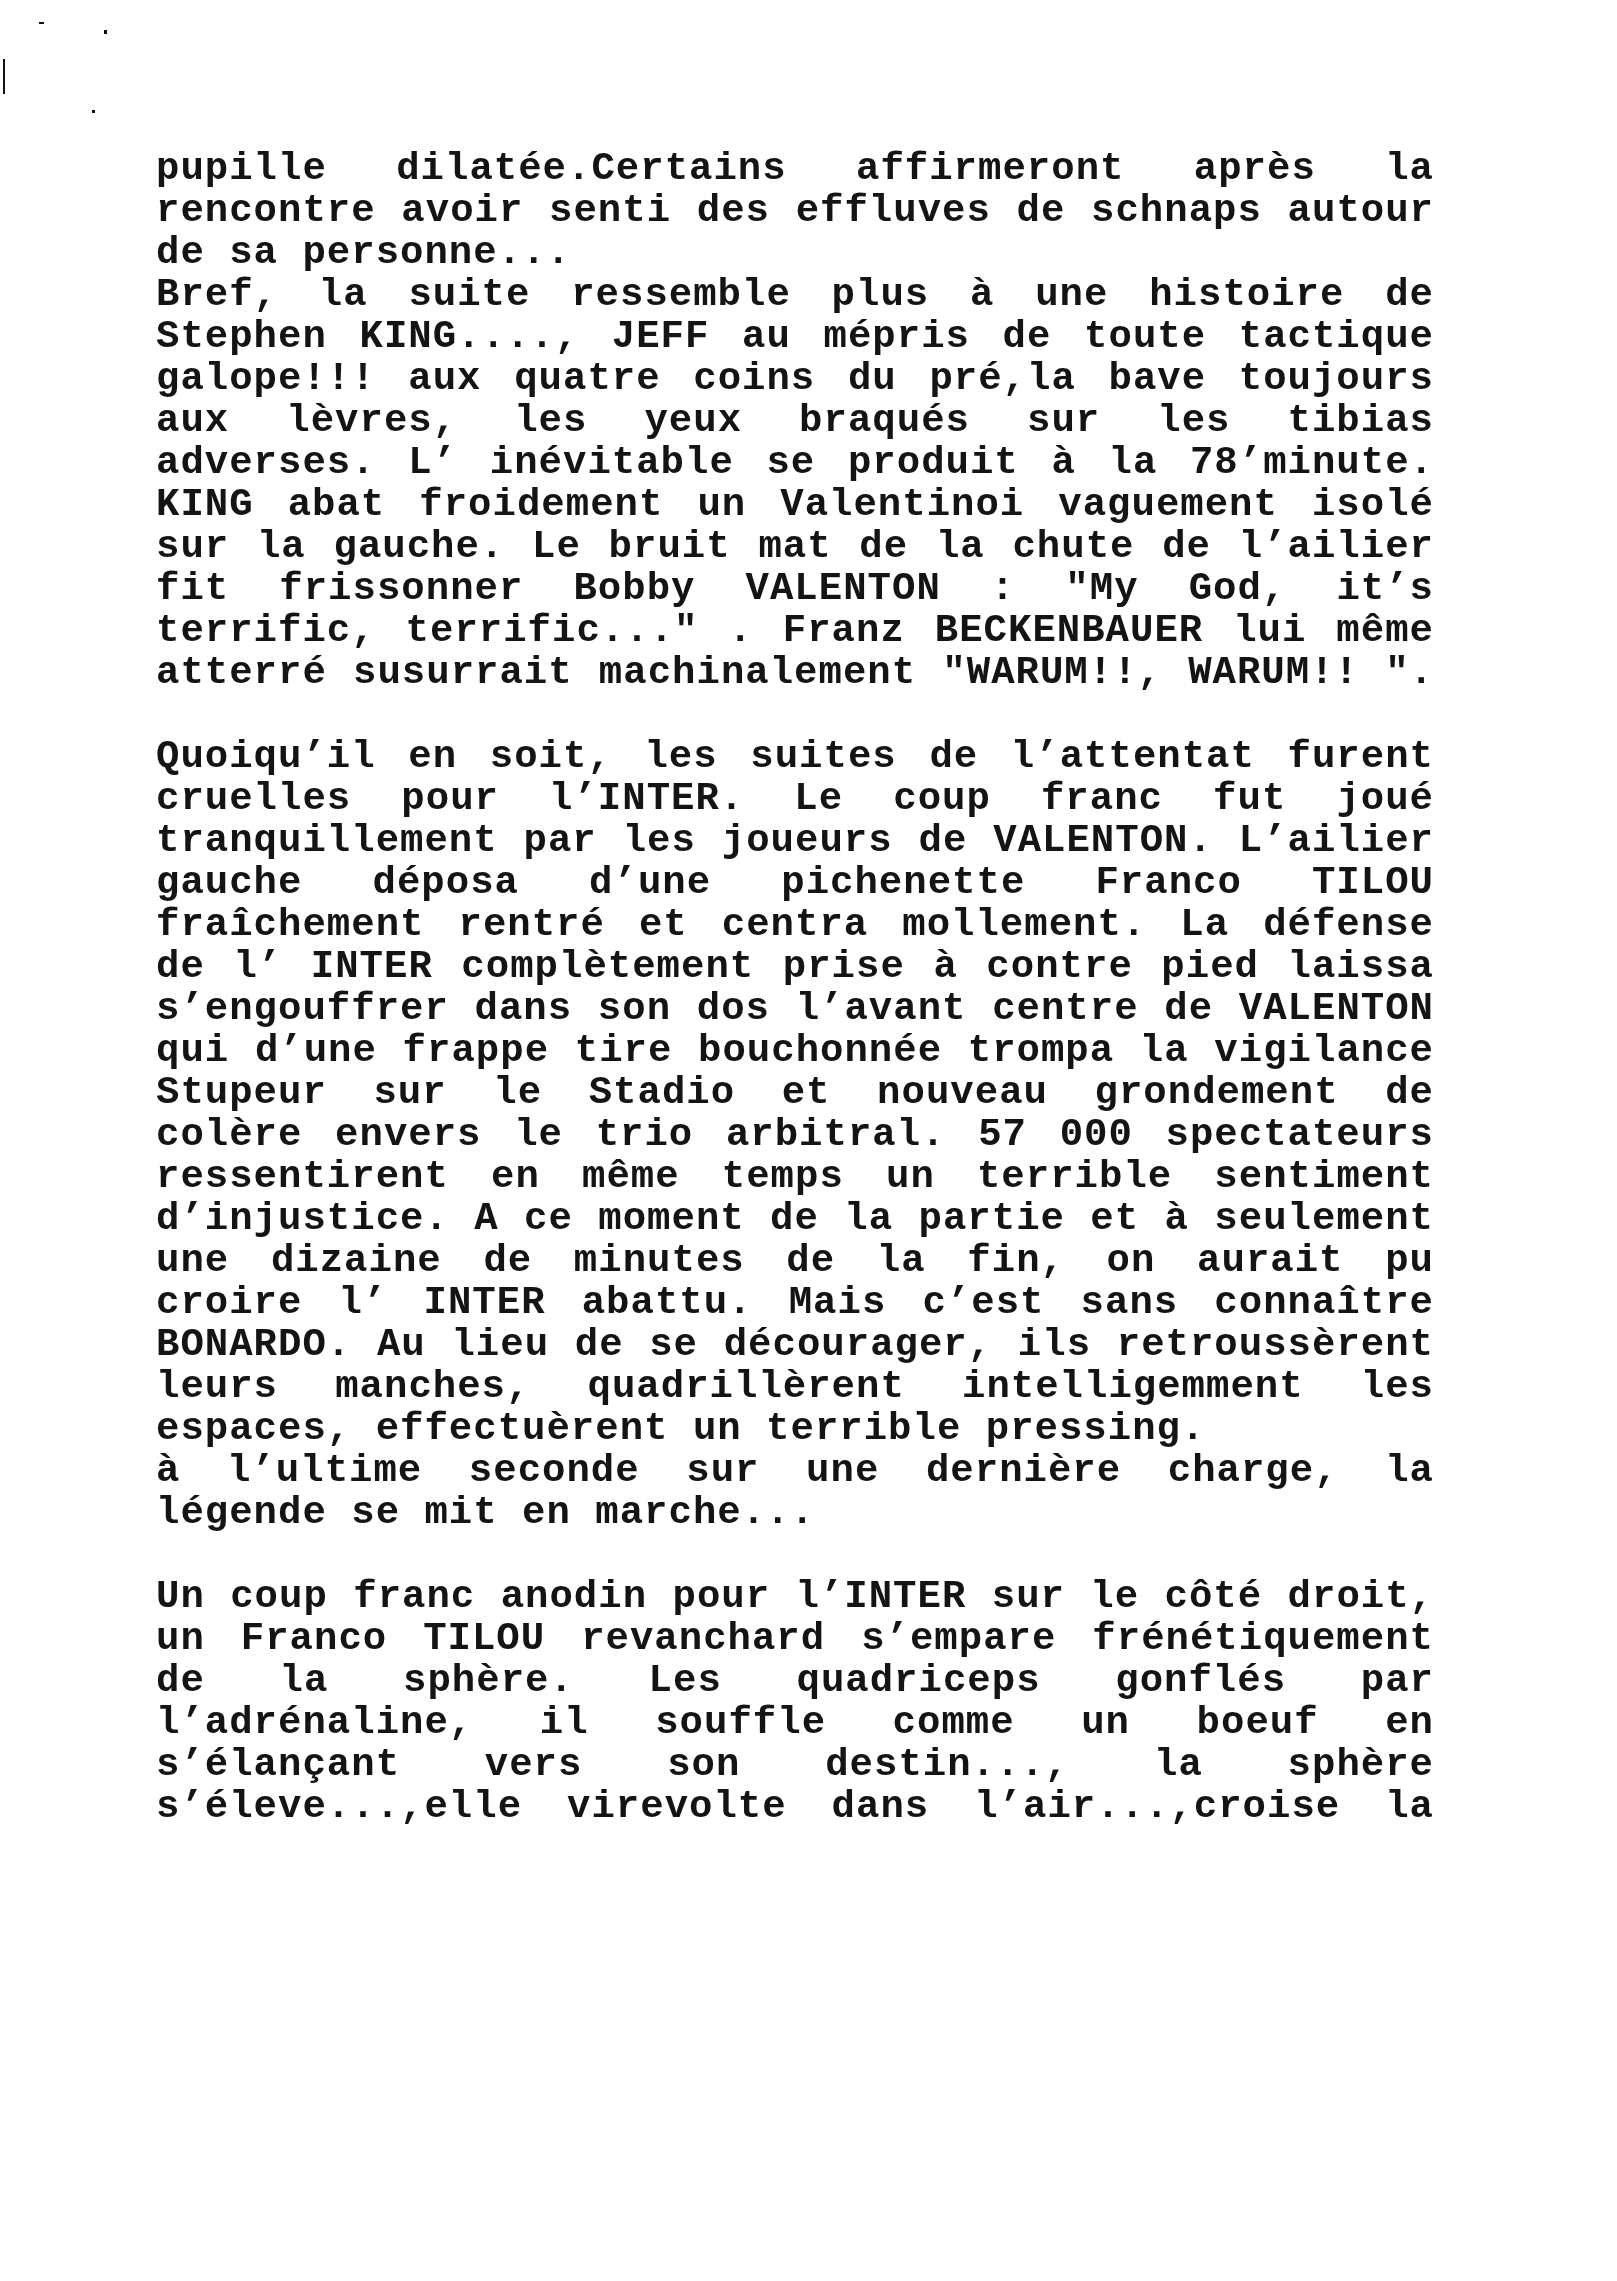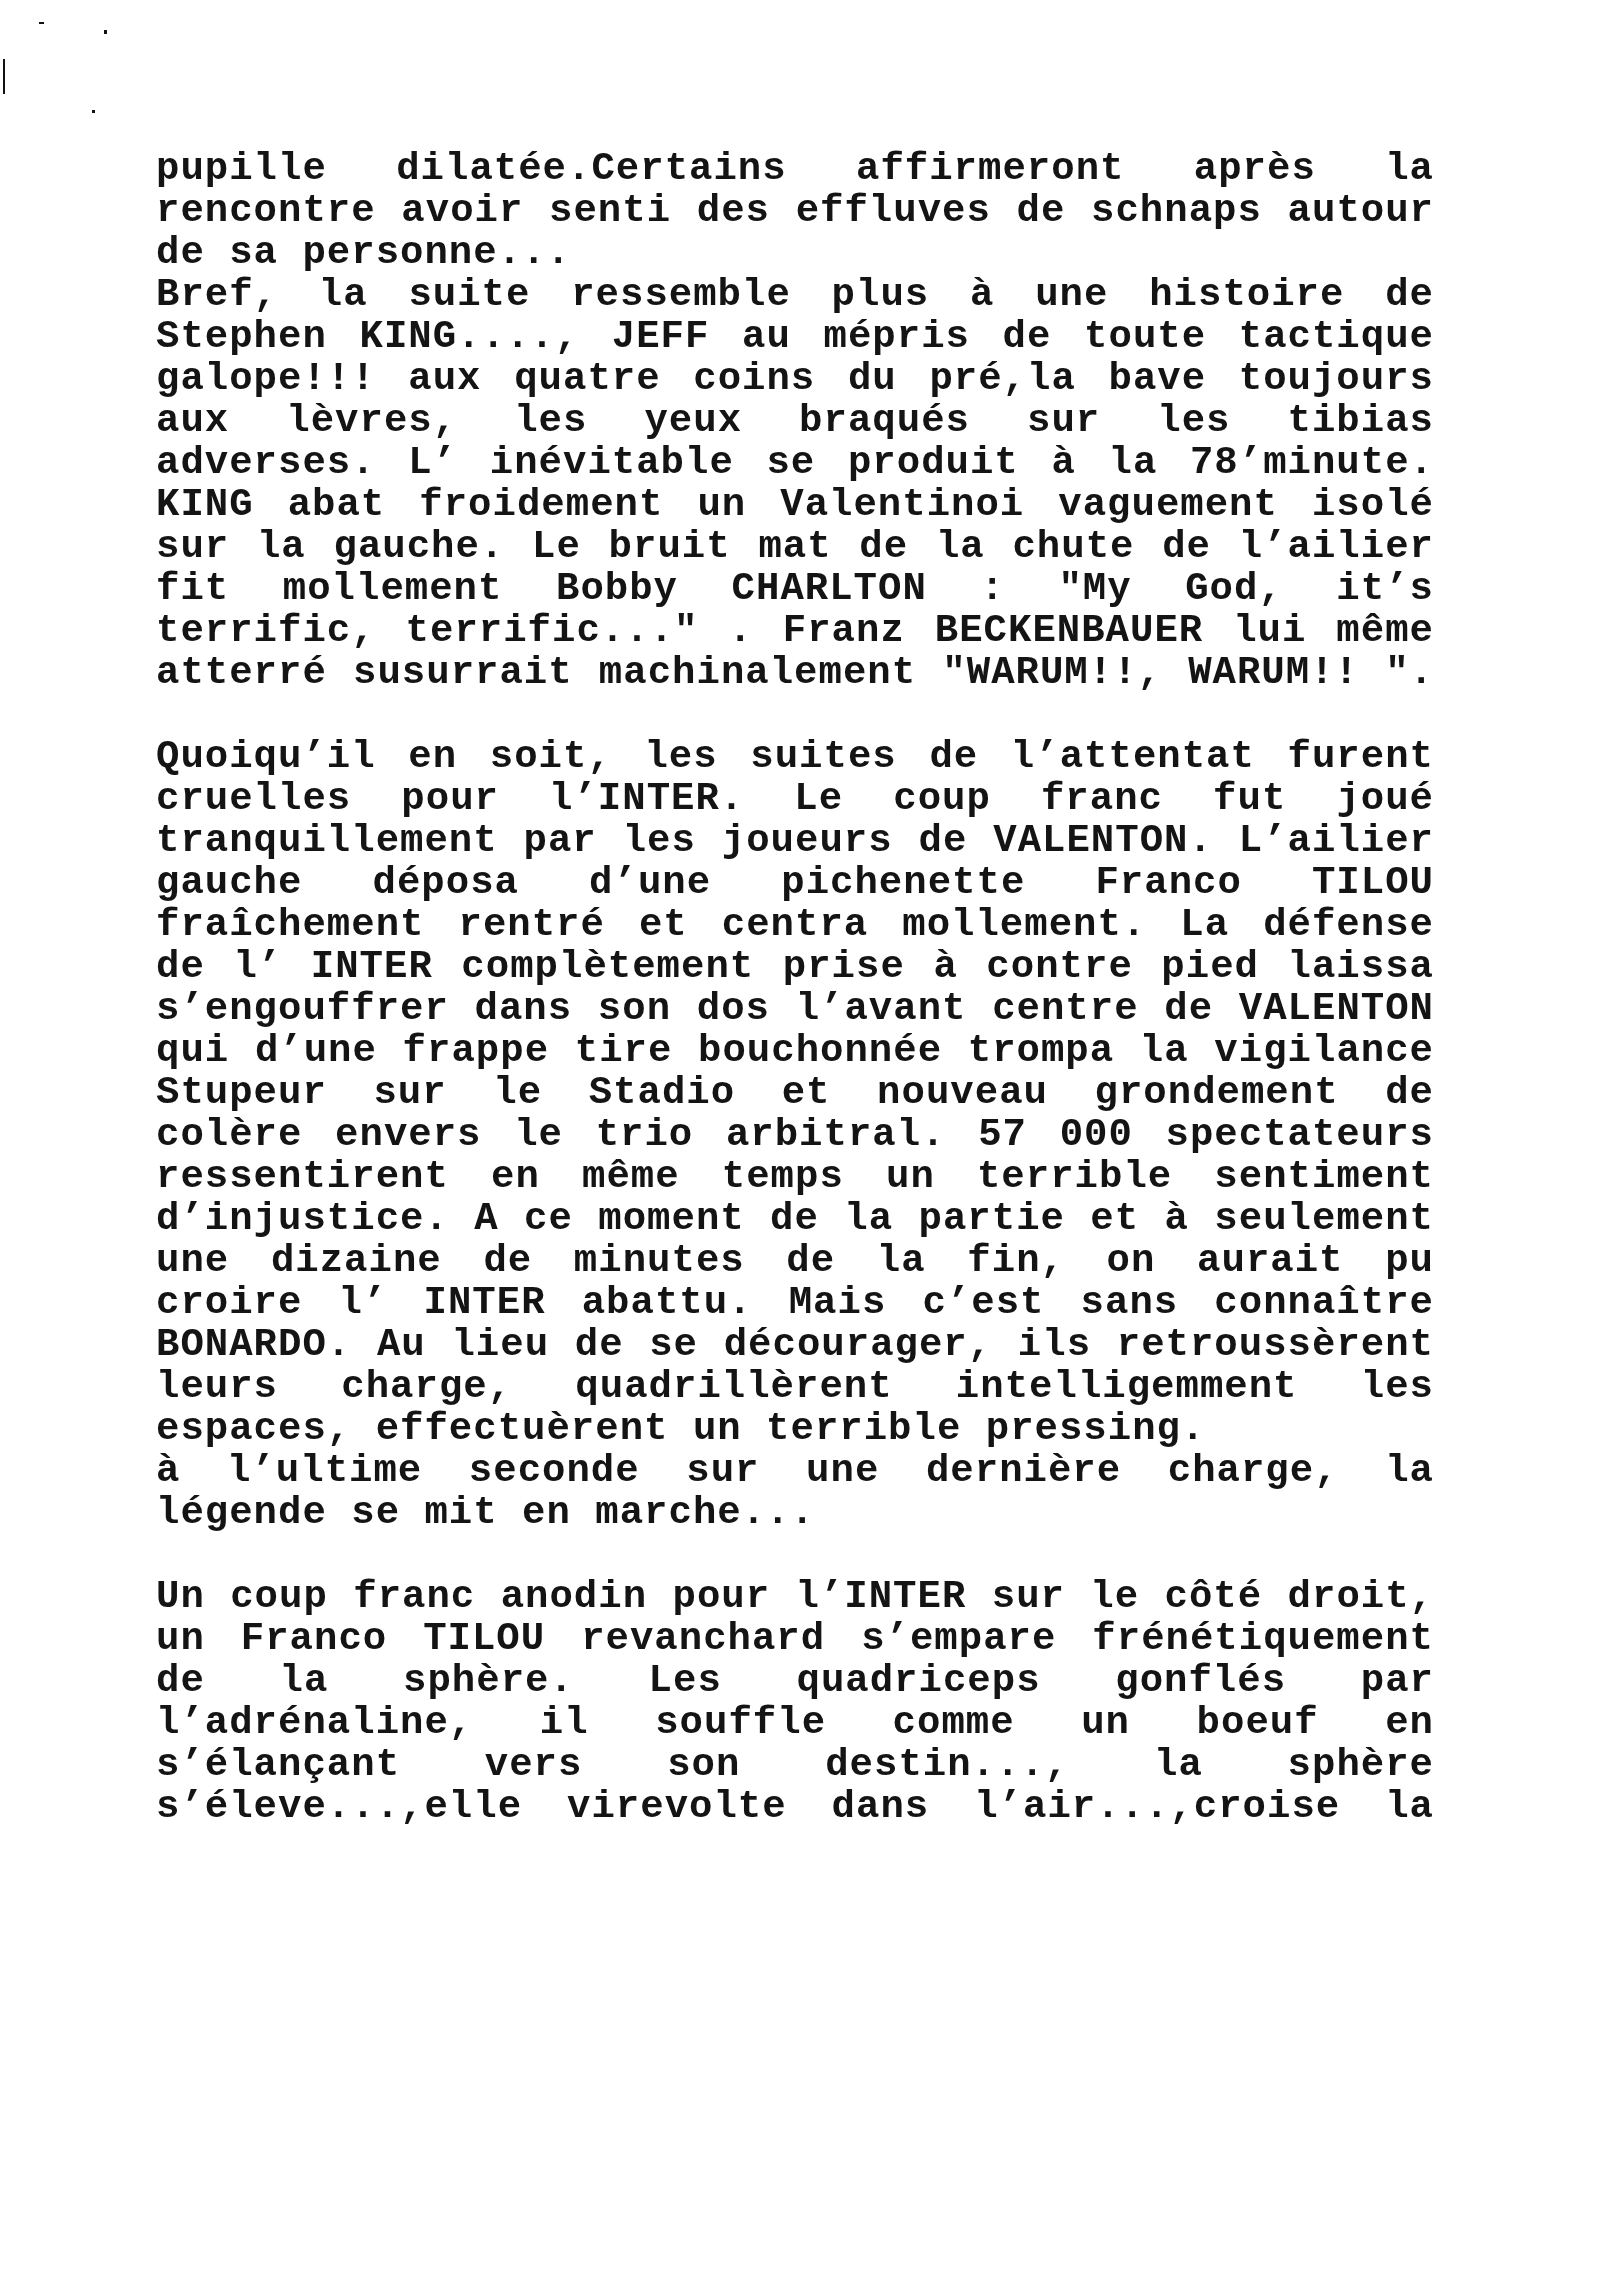--- a/index.html
+++ b/index.html
@@ -59,42 +59,42 @@
     <span class="line" style="white-space: normal; overflow: hidden;">pupille dilatée.Certains affirmeront après la</span>
     <span class="line" style="white-space: normal; overflow: hidden;">rencontre avoir senti des effluves de schnaps autour</span>
     <span class="line last" style="white-space: normal; overflow: hidden;">de sa personne...</span>
     <span class="line" style="white-space: normal; overflow: hidden;">Bref, la suite ressemble plus à une histoire de</span>
     <span class="line" style="white-space: normal; overflow: hidden;">Stephen KING...., JEFF au mépris de toute tactique</span>
     <span class="line" style="white-space: normal; overflow: hidden;">galope!!! aux quatre coins du pré,la bave toujours</span>
     <span class="line" style="white-space: normal; overflow: hidden;">aux lèvres, les yeux braqués sur les tibias</span>
     <span class="line" style="white-space: normal; overflow: hidden;">adverses. L’ inévitable se produit à la 78’minute.</span>
     <span class="line" style="white-space: normal; overflow: hidden;">KING abat froidement un Valentinoi vaguement isolé</span>
     <span class="line" style="white-space: normal; overflow: hidden;">sur la gauche. Le bruit mat de la chute de l’ailier</span>
-    <span class="line" style="white-space: normal; overflow: hidden;">fit mollement Bobby CHARLTON : "My God, it’s</span>
+    <span class="line" style="white-space: normal; overflow: hidden;">fit frissonner Bobby VALENTON : "My God, it’s</span>
     <span class="line" style="white-space: normal; overflow: hidden;">terrific, terrific..." . Franz BECKENBAUER lui même</span>
     <span class="line" style="white-space: normal; overflow: hidden;">atterré susurrait machinalement "WARUM!!, WARUM!! ".</span>
   </div>
   <span class="blank"></span>
   <div>
     <span class="line" style="white-space: normal; overflow: hidden;">Quoiqu’il en soit, les suites de l’attentat furent</span>
     <span class="line" style="white-space: normal; overflow: hidden;">cruelles pour l’INTER. Le coup franc fut joué</span>
     <span class="line" style="white-space: normal; overflow: hidden;">tranquillement par les joueurs de VALENTON. L’ailier</span>
     <span class="line" style="white-space: normal; overflow: hidden;">gauche déposa d’une pichenette Franco TILOU</span>
     <span class="line" style="white-space: normal; overflow: hidden;">fraîchement rentré et centra mollement. La défense</span>
     <span class="line" style="white-space: normal; overflow: hidden;">de l’ INTER complètement prise à contre pied laissa</span>
     <span class="line" style="white-space: normal; overflow: hidden;">s’engouffrer dans son dos l’avant centre de VALENTON</span>
     <span class="line" style="white-space: normal; overflow: hidden;">qui d’une frappe tire bouchonnée trompa la vigilance</span>
     <span class="line" style="white-space: normal; overflow: hidden;">Stupeur sur le Stadio et nouveau grondement de</span>
     <span class="line" style="white-space: normal; overflow: hidden;">colère envers le trio arbitral. 57 000 spectateurs</span>
     <span class="line" style="white-space: normal; overflow: hidden;">ressentirent en même temps un terrible sentiment</span>
     <span class="line" style="white-space: normal; overflow: hidden;">d’injustice. A ce moment de la partie et à seulement</span>
     <span class="line" style="white-space: normal; overflow: hidden;">une dizaine de minutes de la fin, on aurait pu</span>
     <span class="line" style="white-space: normal; overflow: hidden;">croire l’ INTER abattu. Mais c’est sans connaître</span>
     <span class="line" style="white-space: normal; overflow: hidden;">BONARDO. Au lieu de se décourager, ils retroussèrent</span>
-    <span class="line" style="white-space: normal; overflow: hidden;">leurs charge, quadrillèrent intelligemment les</span>
+    <span class="line" style="white-space: normal; overflow: hidden;">leurs manches, quadrillèrent intelligemment les</span>
     <span class="line last" style="white-space: normal; overflow: hidden;">espaces, effectuèrent un terrible pressing.</span>
     <span class="line" style="white-space: normal; overflow: hidden;">à l’ultime seconde sur une dernière charge, la</span>
     <span class="line last" style="white-space: normal; overflow: hidden;">légende se mit en marche...</span>
   </div>
   <span class="blank"></span>
   <div>
     <span class="line" style="white-space: normal; overflow: hidden;">Un coup franc anodin pour l’INTER sur le côté droit,</span>
     <span class="line" style="white-space: normal; overflow: hidden;">un Franco TILOU revanchard s’empare frénétiquement</span>
     <span class="line" style="white-space: normal; overflow: hidden;">de la sphère. Les quadriceps gonflés par</span>
     <span class="line" style="white-space: normal; overflow: hidden;">l’adrénaline, il souffle comme un boeuf en</span>

